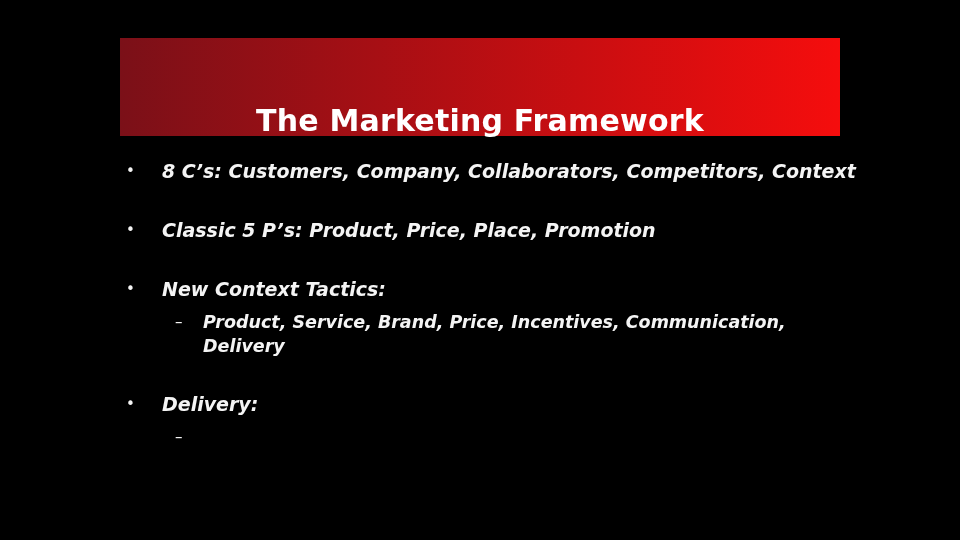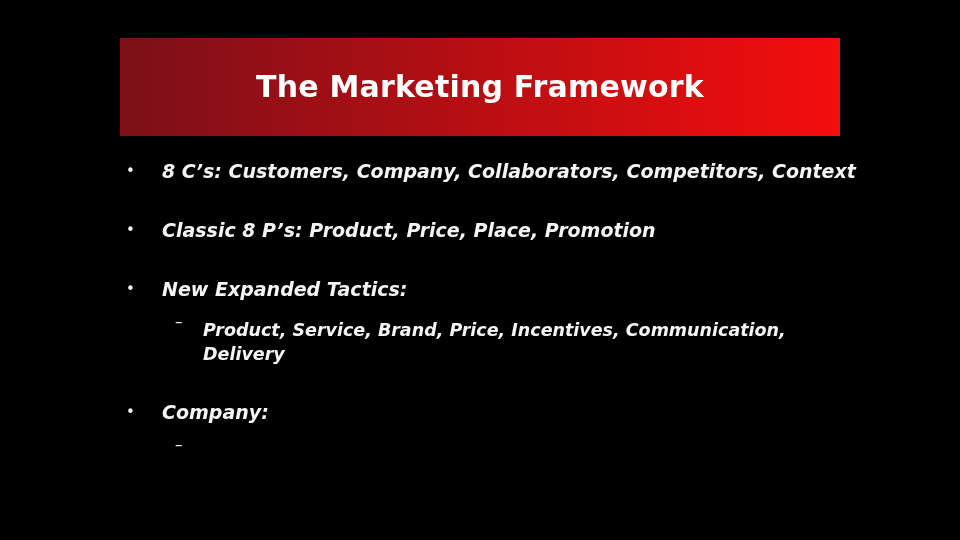--- a/index.html
+++ b/index.html
@@ -97,61 +97,60 @@
     font-style: normal;
     font-weight: normal;
     line-height: 24px;
     text-align: left;
     padding-left: 55px;
     box-sizing: border-box;
   }
   .level2 .content {
     flex: 1 1 auto;
     max-width: 600px;
-    margin-top: 8px;
   }
   .group-gap-small { margin-bottom: 8px; }
   .group-gap-large { margin-bottom: 33px; }
 
   .nowrap { white-space: nowrap; }
 </style>
 </head>
 <body style="background: rgb(0, 0, 0);">
 
 <div class="slide" style="background: rgb(0, 0, 0);">
 
-  <div class="title-banner" id="title-banner" style="background: linear-gradient(to right, rgb(123, 16, 24) 0%, rgb(245, 13, 13) 100%);">
+  <div class="title-banner" id="title-banner" style="background: linear-gradient(to right, rgb(123, 16, 24) 0%, rgb(245, 13, 13) 100%); align-items: flex-end;">
     <div class="title-text">The Marketing Framework</div>
   </div>
 
   <div class="body-list">
 
     <div class="bullet-row level1" style="color: rgb(244, 244, 244);">
       <span class="marker">•</span>
       <span class="content nowrap">8 C’s:   Customers, Company, Collaborators, Competitors, Context</span>
     </div>
 
     <div class="bullet-row level1" style="color: rgb(244, 244, 244);">
       <span class="marker">•</span>
-      <span class="content nowrap">Classic 8 P’s:   Product, Price, Place, Promotion</span>
+      <span class="content nowrap">Classic 5 P’s:   Product, Price, Place, Promotion</span>
     </div>
 
     <div class="bullet-row level1 group-gap-small" style="color: rgb(244, 244, 244);">
       <span class="marker">•</span>
-      <span class="content nowrap">New Expanded Tactics:</span>
+      <span class="content nowrap">New Context Tactics:</span>
     </div>
 
     <div class="bullet-row level2 group-gap-large" style="color: rgb(244, 244, 244);">
       <span class="marker">–</span>
       <span class="content">Product, Service, Brand, Price, Incentives, Communication, Delivery</span>
     </div>
 
     <div class="bullet-row level1 group-gap-small" style="color: rgb(244, 244, 244);">
       <span class="marker">•</span>
-      <span class="content nowrap">Company:</span>
+      <span class="content nowrap">Delivery:</span>
     </div>
 
     <div class="bullet-row level2" style="color: rgb(244, 244, 244);">
       <span class="marker">–</span>
     </div>
 
   </div>
 </div>
 
 </body></html>

